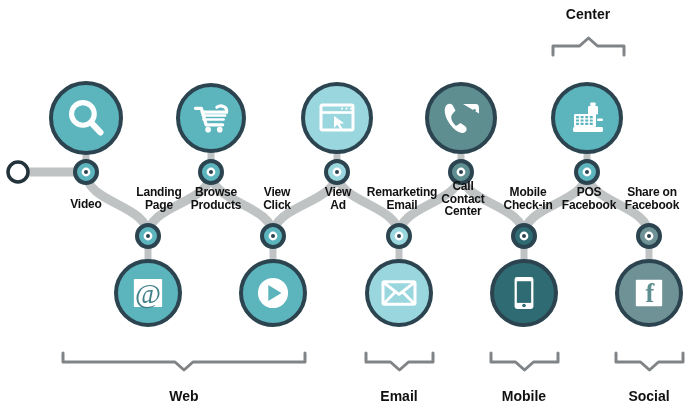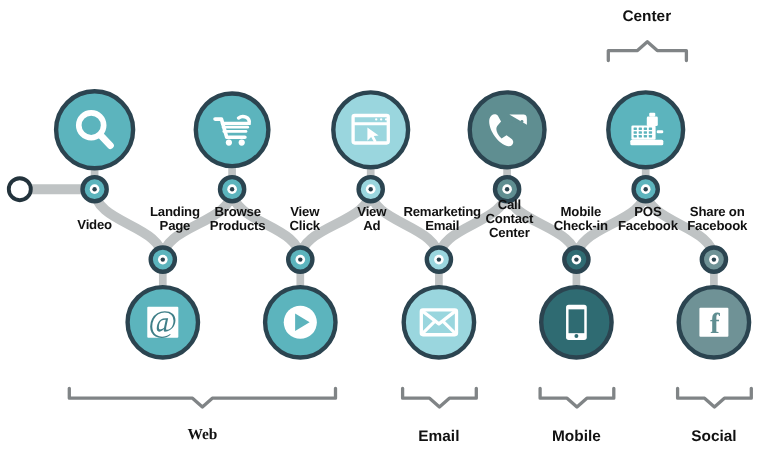--- a/index.html
+++ b/index.html
@@ -254,19 +254,19 @@
 Center</div>
       <div class="label" style="left: 468px; top: 186px; width: 120px;">Mobile
 Check-in</div>
       <div class="label" style="left: 529px; top: 186px; width: 120px;">POS
 Facebook</div>
       <div class="label" style="left: 592px; top: 186px; width: 120px;">Share on
 Facebook</div>
     </div>
   <div id="grouplabels">
       <div class="grouplabel" style="left: 518px; top: 6px; width: 140px;">Center</div>
-      <div class="grouplabel" style="left: 114px; top: 388px; width: 140px; font-family: Liberation Serif, serif;">Web</div>
+      <div class="grouplabel" style="left: 114px; top: 388px; width: 140px;">Web</div>
       <div class="grouplabel" style="left: 329px; top: 388px; width: 140px;">Email</div>
       <div class="grouplabel" style="left: 454px; top: 388px; width: 140px;">Mobile</div>
       <div class="grouplabel" style="left: 579px; top: 388px; width: 140px;">Social</div>
     </div>
 
 </div>
 
 </body></html>

